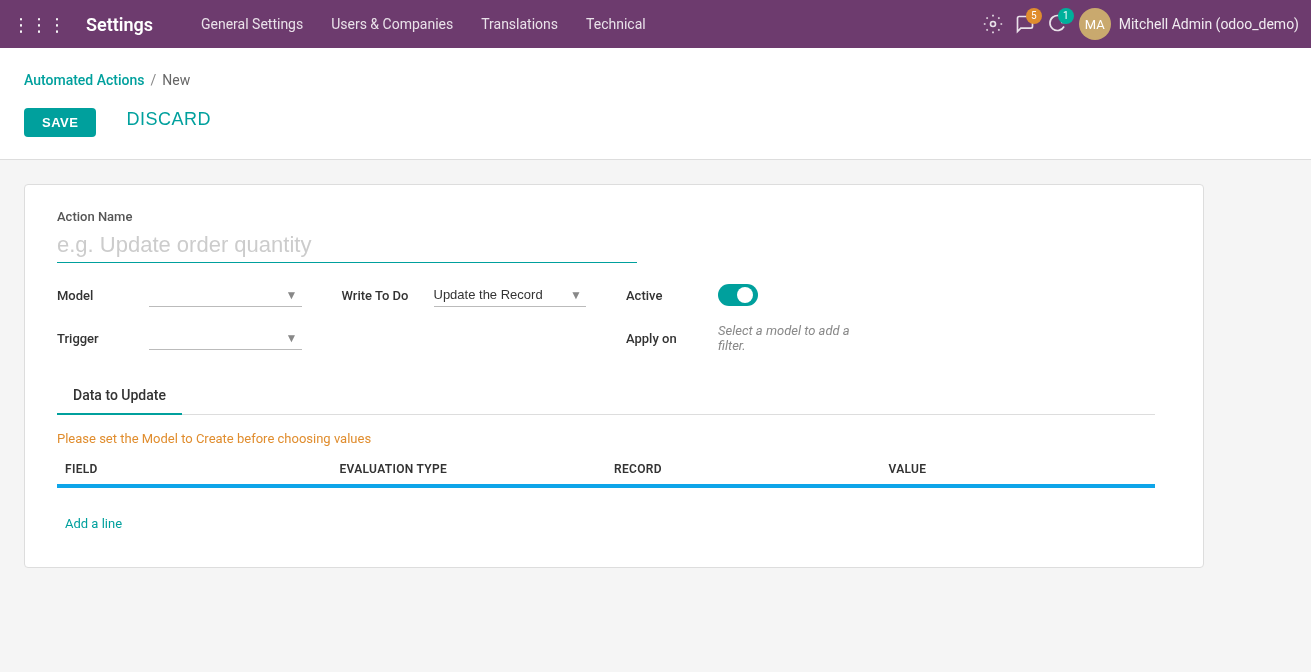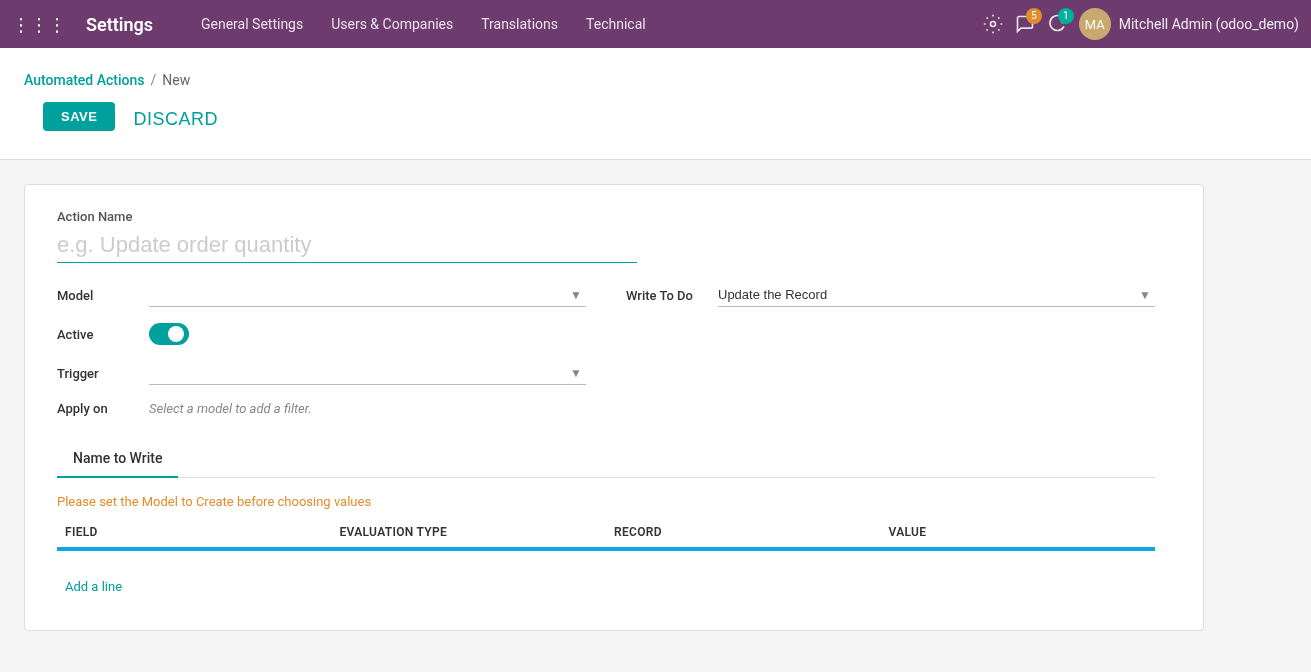--- a/index.html
+++ b/index.html
@@ -107,24 +107,23 @@
     }
     .breadcrumb-sep {
       color: #888;
     }
     .breadcrumb-current {
       color: #666;
       font-size: 14px;
     }
     .toolbar-row {
       display: flex;
-      align-items: flex-start;
-      gap: 8px;
+      align-items: flex-end;
+      gap: 20px;
       padding: 8px 0 10px 0;
-      margin-left: 19px;
     }
     .btn-save {
       background: #00a09d;
       color: #fff;
       border: none;
       border-radius: 4px;
       padding: 7px 18px;
       font-size: 13px;
       font-weight: 600;
       cursor: pointer;
@@ -175,21 +174,21 @@
       max-width: 580px;
       background: transparent;
     }
     .action-name-input::placeholder {
       color: #ccc;
     }
 
     
     .form-grid {
       display: grid;
-      grid-template-columns: 1fr 1fr;
+      grid-template-columns: 1fr 1fr 1fr 1fr;
       gap: 16px 40px;
       margin-top: 20px;
     }
     .form-field {
       display: flex;
       align-items: center;
       gap: 12px;
     }
     .form-field-label {
       font-size: 13px;
@@ -425,21 +424,21 @@
       <div></div>
 
       <div class="form-field">
         <span class="form-field-label">Apply on</span>
         <span class="apply-on-text">Select a model to add a filter.</span>
       </div>
 
     </div>
 
     <div class="tabs-container">
-      <span class="tab-item active">Name to Write</span>
+      <span class="tab-item active">Data to Update</span>
     </div>
 
     <div class="data-write-section">
       <p class="info-message">Please set the Model to Create before choosing values</p>
 
       <div class="data-table-header">
         <span class="data-table-col-header">Field</span>
         <span class="data-table-col-header">Evaluation Type</span>
         <span class="data-table-col-header">Record</span>
         <span class="data-table-col-header">Value</span>

